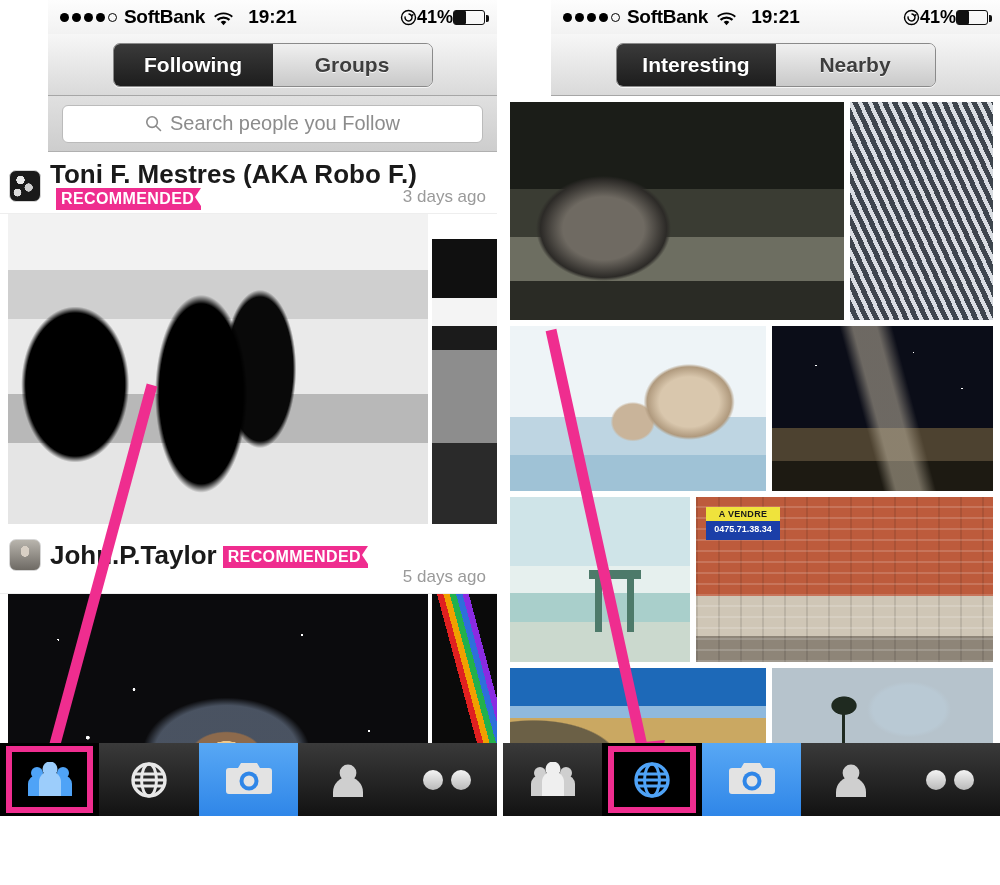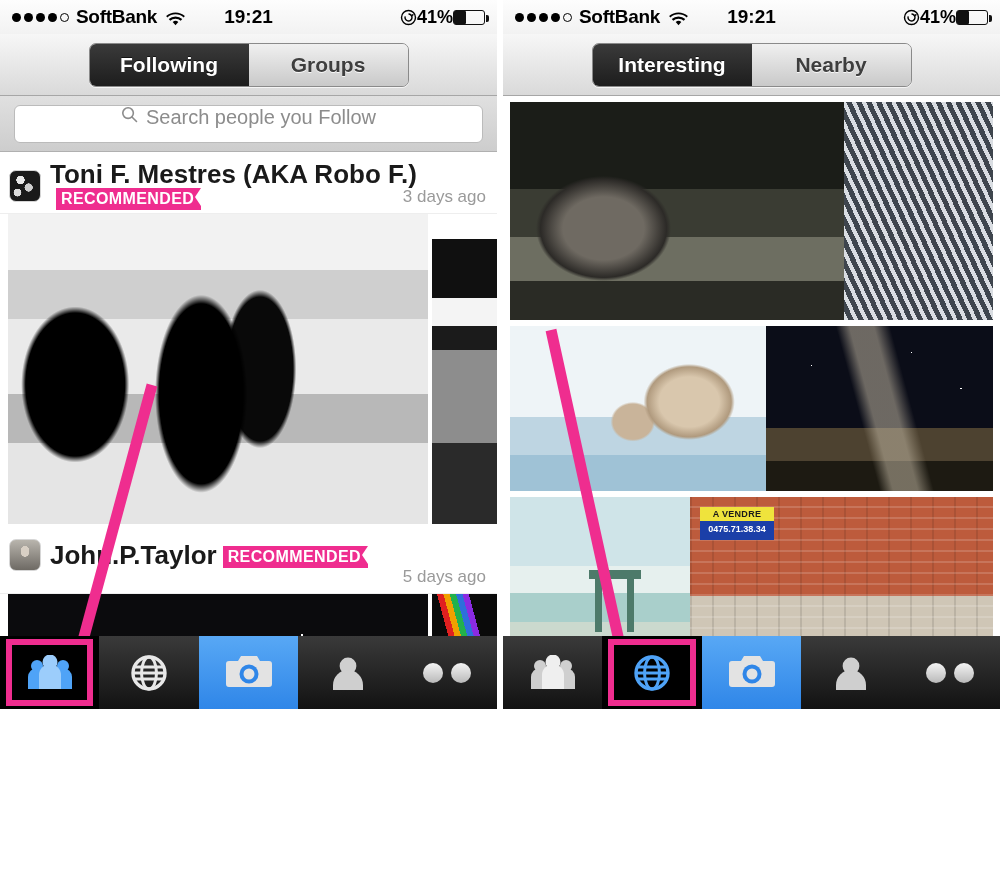--- a/index.html
+++ b/index.html
@@ -3,21 +3,21 @@
 <meta charset="utf-8">
 <style>
   * { box-sizing: border-box; margin: 0; padding: 0; }
   body {
     width: 1000px; height: 885px;
     font-family: "Liberation Sans", sans-serif;
     background: #ffffff;
     overflow: hidden;
   }
   .screens { display: flex; width: 1000px; height: 885px; }
-  .phone { position: relative; width: 497px; height: 709px; background:#fff; overflow:hidden; }
+  .phone { position: relative; width: 497px; height: 816px; background:#fff; overflow:hidden;padding-left:48px; }
   .gutter { width: 6px; height: 885px; background:#ffffff; }
 
   
   .statusbar {
     height: 34px; width: 100%;
     display:flex; align-items:center;
     background: linear-gradient(#fdfdfd, #f2f2f2);
     font-size: 19px; font-weight: bold; color:#000;
     padding: 0 12px; position:relative;
   }
@@ -62,21 +62,21 @@
              text-shadow:0 1px 0 rgba(255,255,255,.8);text-align:center; }
 
   
   .searchwrap {
     height:56px; background:linear-gradient(#e0e0e0,#cdcdcd);
     display:flex; align-items:center; padding:0 14px;
     border-bottom:1px solid #b0b0b0;
   }
   .searchfield {
     flex:1; height:38px; background:#fff; border-radius:6px;
-    display:flex; align-items:flex-start; justify-content:center;
+    display:flex; align-items:center; justify-content:center;
     gap:8px; border:1px solid #bbb;
   }
   .search-ph { color:#8c8c8c; font-size:20px; }
   .magnifier { width:17px; height:17px; }
 
   
   .feed { position:absolute; top:152px; left:0; right:0; bottom:73px; overflow:hidden; background:#fff;}
   .post-header { height:62px; position:relative; background:#fff;
                  border-bottom:1px solid #eee; }
   .post-head-row { display:flex; align-items:center; gap:9px; padding:7px 0 0 9px; }
@@ -139,21 +139,21 @@
     background:
       linear-gradient(75deg, transparent 0 52%, #e02020 52% 57%, #f0a000 57% 62%,
         #22b14c 62% 67%, #2e6fdb 67% 72%, #8a2be2 72% 77%, transparent 77% 100%),
       #0a0a0a;
   }
 
   
   .grid { position:absolute; top:96px; left:0; right:0; bottom:73px;
           padding:6px 7px; display:flex; flex-direction:column; gap:6px;
           background:#fff; overflow:hidden; }
-  .grow { display:flex; }
+  .grow { display:flex; gap:6px; }
   .cell { overflow:hidden; }
 
   .g-barn { flex:0 0 334px; height:218px;
     background:
       radial-gradient(ellipse 90px 70px at 28% 58%, #6f6a62 0 45%, #2c2a27 70%, transparent 75%),
       linear-gradient(180deg,#1b1d18 0 40%, #3a3c33 40% 62%, #6d6e61 62% 82%, #2a2b25 82% 100%),
       #15160f;
   }
   .g-tower { flex:1; height:218px;
     background:

